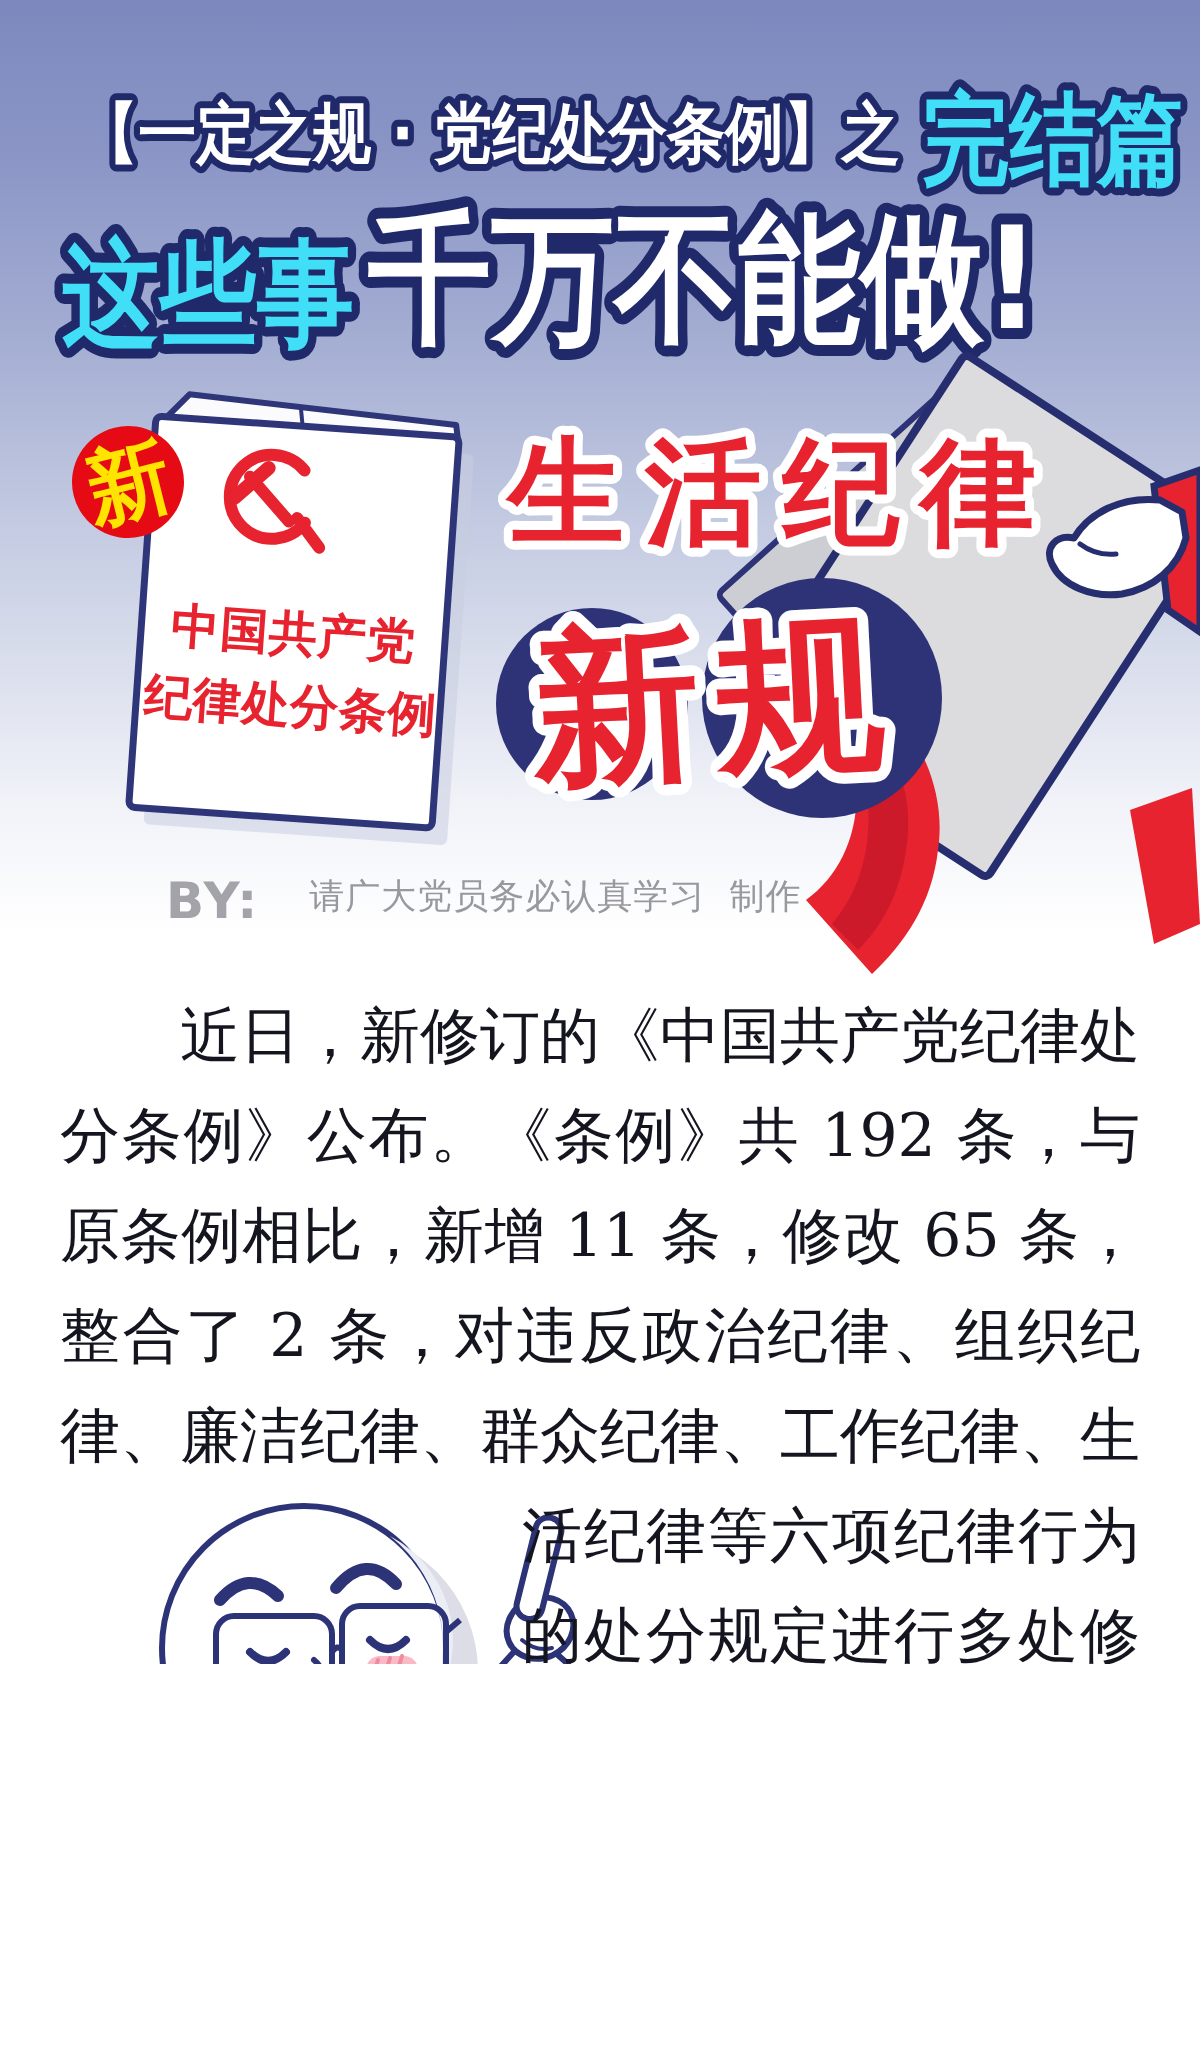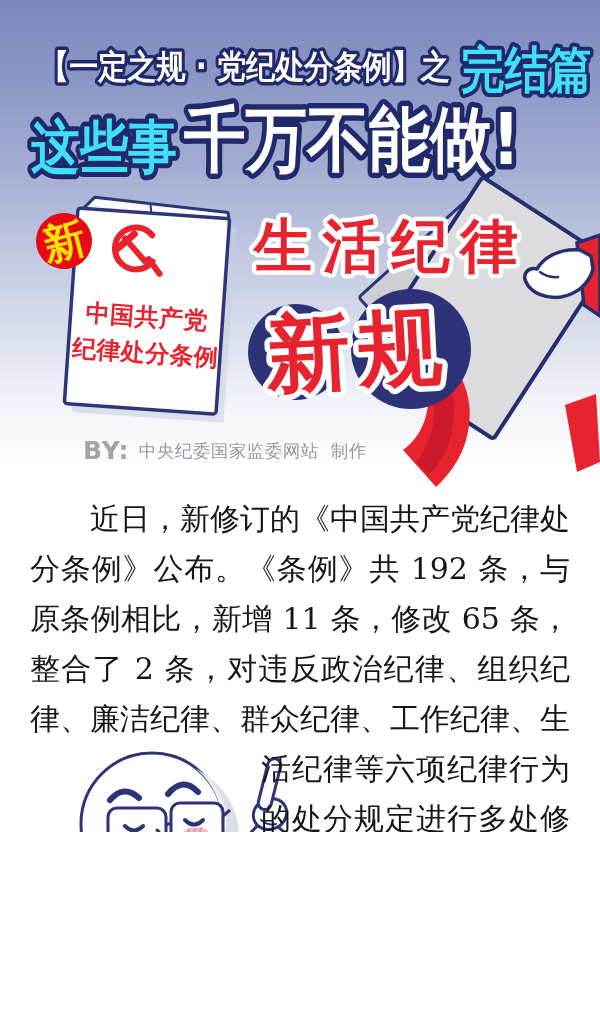--- a/index.html
+++ b/index.html
@@ -9,21 +9,21 @@
     overflow:hidden;
     background:linear-gradient(180deg,
       #7c88bd 0%, #8a95c6 9%, #a3add2 20%, #c2c9e1 31%,
       #dde1ee 41%, #f0f2f8 48%, #ffffff 56%, #ffffff 100%);
     font-family:"DejaVu Sans","Liberation Sans",sans-serif;
   }
   .hero{position:absolute;top:0;left:0;}
   .hero text{font-family:"DejaVu Sans","Liberation Sans",sans-serif;font-weight:bold;}
   .byline{
     position:absolute;top:436px;left:83px;
-    display:flex;align-items:center;gap:9px;
+    display:flex;align-items:flex-start;gap:25px;
     color:#98989f;
   }
   .byline .by{font-size:25px;font-weight:bold;letter-spacing:1px;color:#a3a3a9;}
   .byline .src{font-size:17.5px;letter-spacing:.5px;white-space:pre;}
   .article{
     position:absolute;top:494px;left:0;right:0;
     padding:0 30px;
     font-family:"DejaVu Serif","Liberation Serif",serif;
     font-size:30px;line-height:50px;
     color:#15151f;
@@ -93,21 +93,21 @@
 
     <g>
       <circle cx="296" cy="352" r="48" fill="#2e3377"></circle>
       <circle cx="411" cy="349" r="60" fill="#2e3377"></circle>
       <text x="266" y="380" font-size="84" textLength="176" lengthAdjust="spacing" transform="rotate(-3 350 350)" fill="#e6232e" stroke="#ffffff" stroke-width="11" paint-order="stroke fill" stroke-linejoin="round">新规</text>
     </g>
   </svg>
 
   <div class="byline">
     <span class="by">BY:</span>
-    <span class="src">中央纪委国家监委网站  制作</span>
+    <span class="src">请广大党员务必认真学习  制作</span>
   </div>
 
   <div class="article">
     <p><span>近日，新修订的《中国共产党纪律处分条例》公布。《条例》共 192 条，与原条例相比，新增 11 条，修改 65 条，整合了 2 条，对违反政治纪律、组织纪律、廉洁纪律、群众纪律、工作纪律、</span><span class="mascot">
       <svg width="243" height="278" viewBox="0 0 243 278">
 
         <g fill="#dcdde6">
           <circle cx="104" cy="86" r="71"></circle>
           <polygon points="150,162 212,78 231,94 171,188"></polygon>
           <rect x="52" y="155" width="132" height="123" rx="38"></rect>

